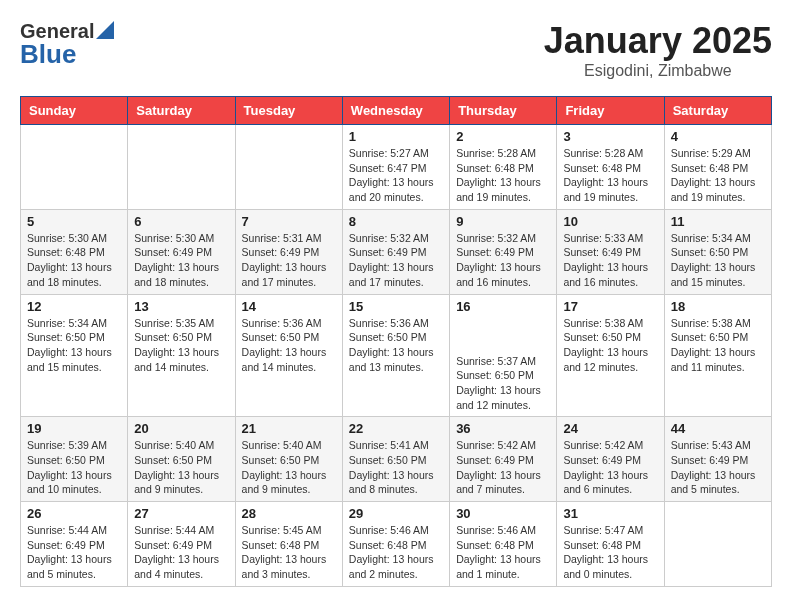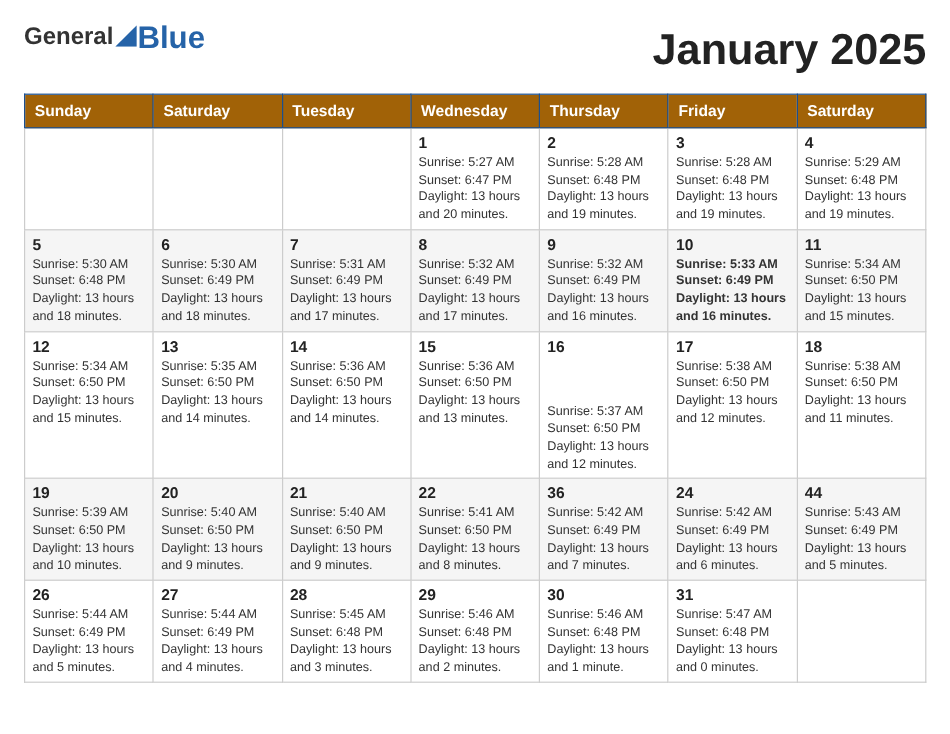--- a/index.html
+++ b/index.html
@@ -11,41 +11,42 @@
       padding: 20px;
     }
     .header {
       display: flex;
       justify-content: space-between;
       align-items: flex-start;
       margin-bottom: 16px;
     }
     .logo {
       display: flex;
+      flex-direction: column;
       align-items: flex-start;
     }
     .title-block {
       text-align: center;
     }
     .month-title {
       font-size: 36px;
       font-weight: bold;
       color: #222;
     }
     .location {
       font-size: 16px;
       color: #555;
     }
     .calendar {
       width: 100%;
       border-collapse: collapse;
       font-size: 11px;
     }
     .calendar th {
-      background-color: #a16207;
+      background-color: #ef4444;
       color: #fff;
       text-align: left;
       padding: 6px 8px;
       font-size: 13px;
       font-weight: bold;
       border: 1px solid #1a4f90;
     }
     .calendar td {
       border: 1px solid #ccc;
       vertical-align: top;
@@ -78,20 +79,21 @@
     <div style="display:flex; align-items:center;">
       <span style="font-size:20px; font-weight:bold; color:#333; font-family:Arial,sans-serif;">General</span>
       <svg width="18" height="18" viewBox="0 0 18 18" style="margin-left:2px; margin-top:-4px;">
         <polygon points="0,18 18,0 18,18" fill="#2563a8"></polygon>
       </svg>
     </div>
     <span style="font-size:26px; font-weight:bold; color:#2563a8; font-family:Arial,sans-serif; margin-top:-4px;">Blue</span>
   </div>
   <div class="title-block">
     <div class="month-title">January 2025</div>
+    <div class="location">Esigodini, Zimbabwe</div>
   </div>
 </div>
 
 <table class="calendar">
   <thead>
     <tr>
     <th>Sunday</th>
         <th>Saturday</th>
         <th>Tuesday</th>
         <th>Wednesday</th>
@@ -165,21 +167,21 @@
         </td>
         <td class="alt-row">
           <span class="day-number">9</span>
           <div class="day-info" style="white-space: pre-line;">Sunrise: 5:32 AM
 Sunset: 6:49 PM
 Daylight: 13 hours
 and 16 minutes.</div>
         </td>
         <td class="alt-row">
           <span class="day-number">10</span>
-          <div class="day-info" style="white-space: pre-line; font-weight: bold;">Sunrise: 5:33 AM
+          <div class="day-info" style="white-space: pre-line;">Sunrise: 5:33 AM
 Sunset: 6:49 PM
 Daylight: 13 hours
 and 16 minutes.</div>
         </td>
         <td class="alt-row">
           <span class="day-number">11</span>
           <div class="day-info" style="white-space: pre-line;">Sunrise: 5:34 AM
 Sunset: 6:50 PM
 Daylight: 13 hours
 and 15 minutes.</div>

